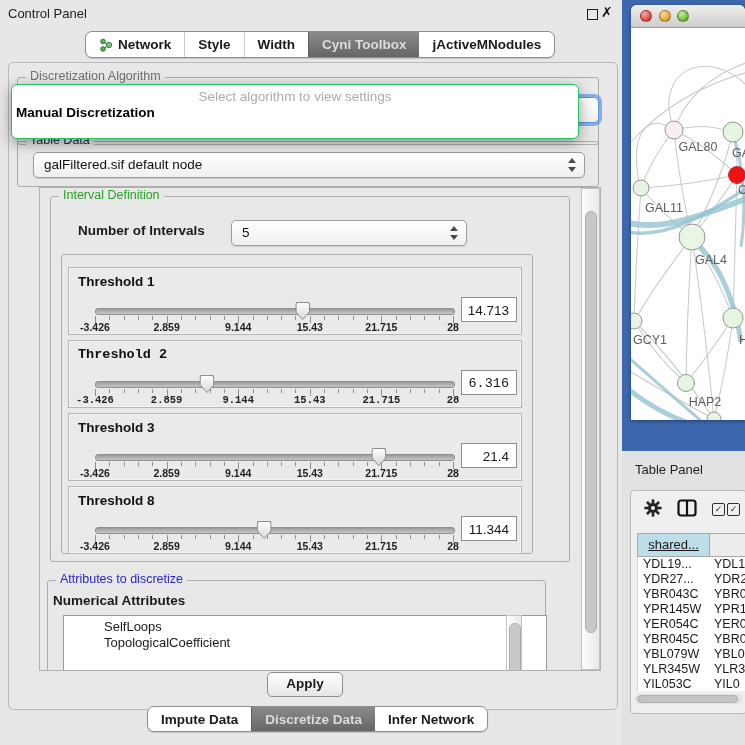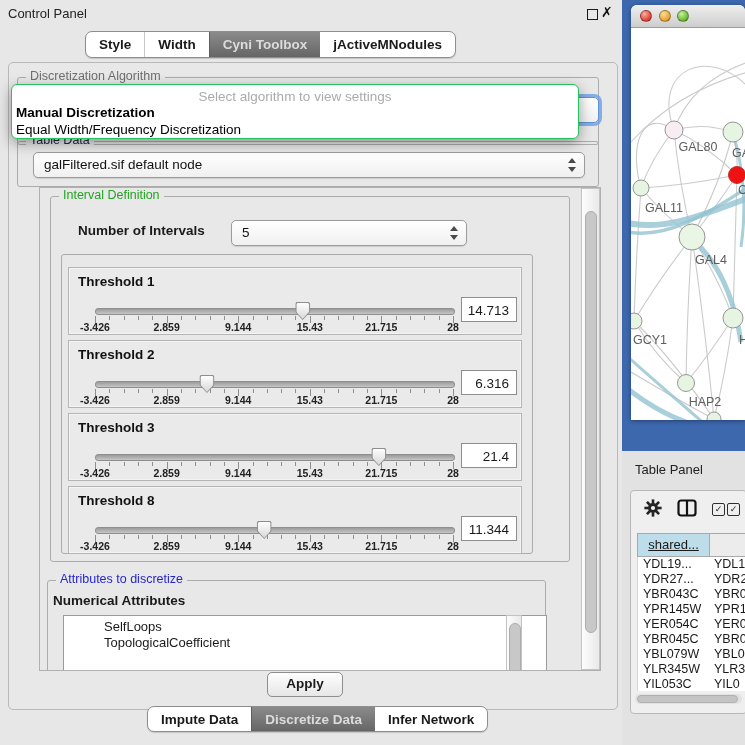--- a/index.html
+++ b/index.html
@@ -106,20 +106,30 @@
 <body>
 
 <div id="app">
 
   <div class="abs cp-title">Control Panel</div>
   <div class="abs float-btn"></div>
   <div class="abs close-btn">✗</div>
 
   <div class="abs tabbar">
     <div class="tab">
+      <svg width="14" height="14" viewBox="0 0 14 14">
+        <line x1="4" y1="3.5" x2="10" y2="7" stroke="#777" stroke-width="1.2"></line>
+        <line x1="4" y1="11" x2="10" y2="7" stroke="#777" stroke-width="1.2"></line>
+        <circle cx="4" cy="3.5" r="2.3" fill="#55B255" stroke="#2E7D32"></circle>
+        <circle cx="4" cy="11" r="2.3" fill="#55B255" stroke="#2E7D32"></circle>
+        <circle cx="10" cy="7" r="2.6" fill="#7CCB7C" stroke="#2E7D32"></circle>
+      </svg>
+      <span>Network</span>
+    </div>
+    <div class="tab">
         <span>Style</span>
       </div>
     <div class="tab">
         <span>Width</span>
       </div>
     <div class="tab sel">
         <span>Cyni Toolbox</span>
       </div>
     <div class="tab">
         <span>jActiveMNodules</span>
@@ -129,21 +139,20 @@
   <div class="abs outer-panel">
 
     <div class="group" style="left:8px;top:14px;width:580px;height:66px;">
       <span class="group-title t-gray">Discretization Algorithm</span>
       <div class="combo combo-focus" style="left:15px;top:19px;width:554px;"></div>
     </div>
 
     <div class="popup" style="left:2px;top:21px;width:566px;height:53px;">
       <div class="ph">Select algorithm to view settings</div>
       <div class="opt opt-bold">Manual Discretization</div>
-      <div class="opt">Equal Width/Frequency Discretization</div>
     </div>
 
     <div class="group" style="left:8px;top:78px;width:580px;height:44px;">
       <span class="group-title t-dark">Table Data</span>
       <div class="combo" style="left:15px;top:10px;width:540px;">
         <span>galFiltered.sif default node</span>
         <span class="stepper"></span>
       </div>
     </div>
 
@@ -199,21 +208,21 @@
                 <span style="left: 0%;">-3.426</span>
                 <span style="left: 20%;">2.859</span>
                 <span style="left: 40%;">9.144</span>
                 <span style="left: 60%;">15.43</span>
                 <span style="left: 80%;">21.715</span>
                 <span style="left: 100%;">28</span>
               </div>
             <div class="valbox" style="left:392px;top:29px;">14.713</div>
           </div>
 
-          <div class="th-panel" style="left:6px;top:85px;width:452px;height:66px;">
+          <div class="th-panel" style="left:6px;top:85px;width:452px;height:66px;font-family:Liberation Mono, monospace;">
             <div class="th-label">Threshold 2</div>
             <div class="slider-track" style="left:26px;top:40px;width:358px;">
               <div class="slider-handle" style="left: 30.9998%;">
                   <i></i>
                 </div>
             </div>
             <div class="ticks" style="left:26px;top:48px;width:358px;">
                 <span class="major" style="left: 0%;"></span>
                 <span style="left: 4%;"></span>
                 <span style="left: 8%;"></span>

